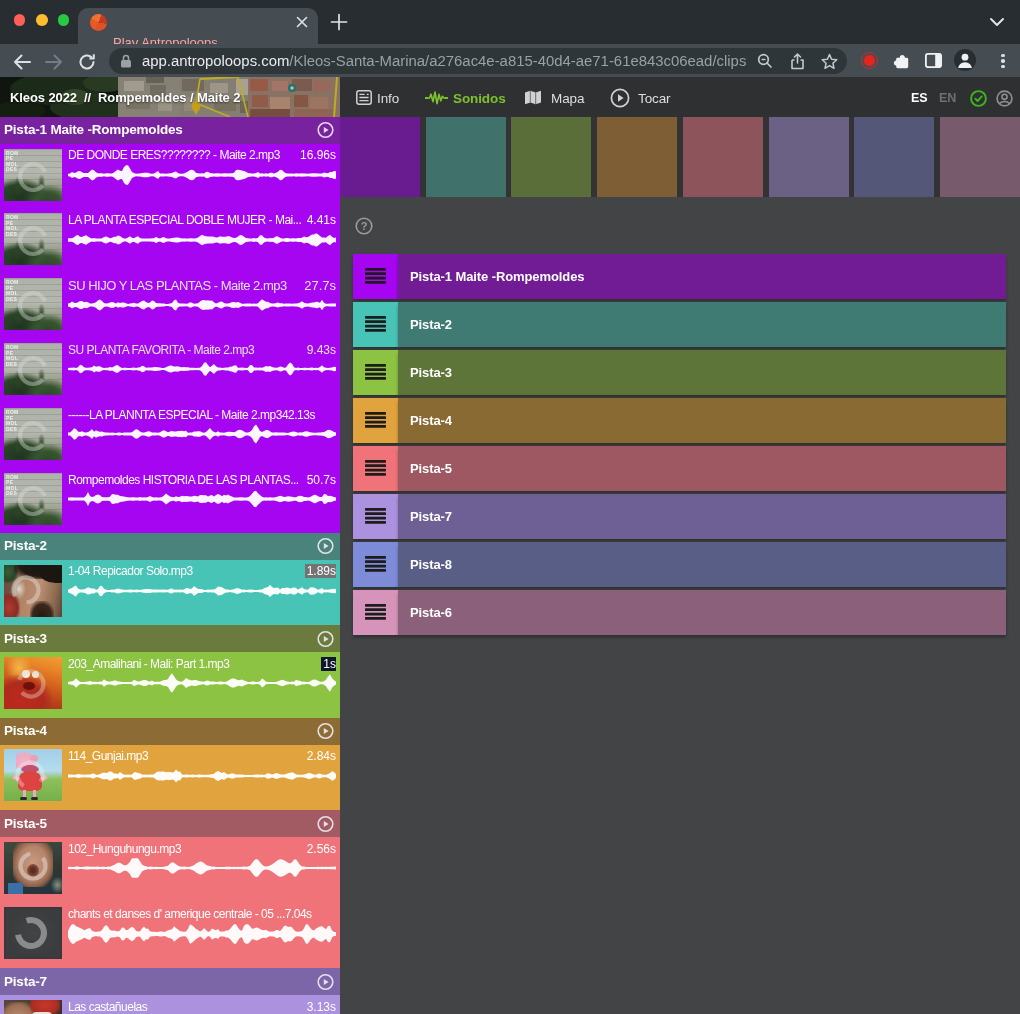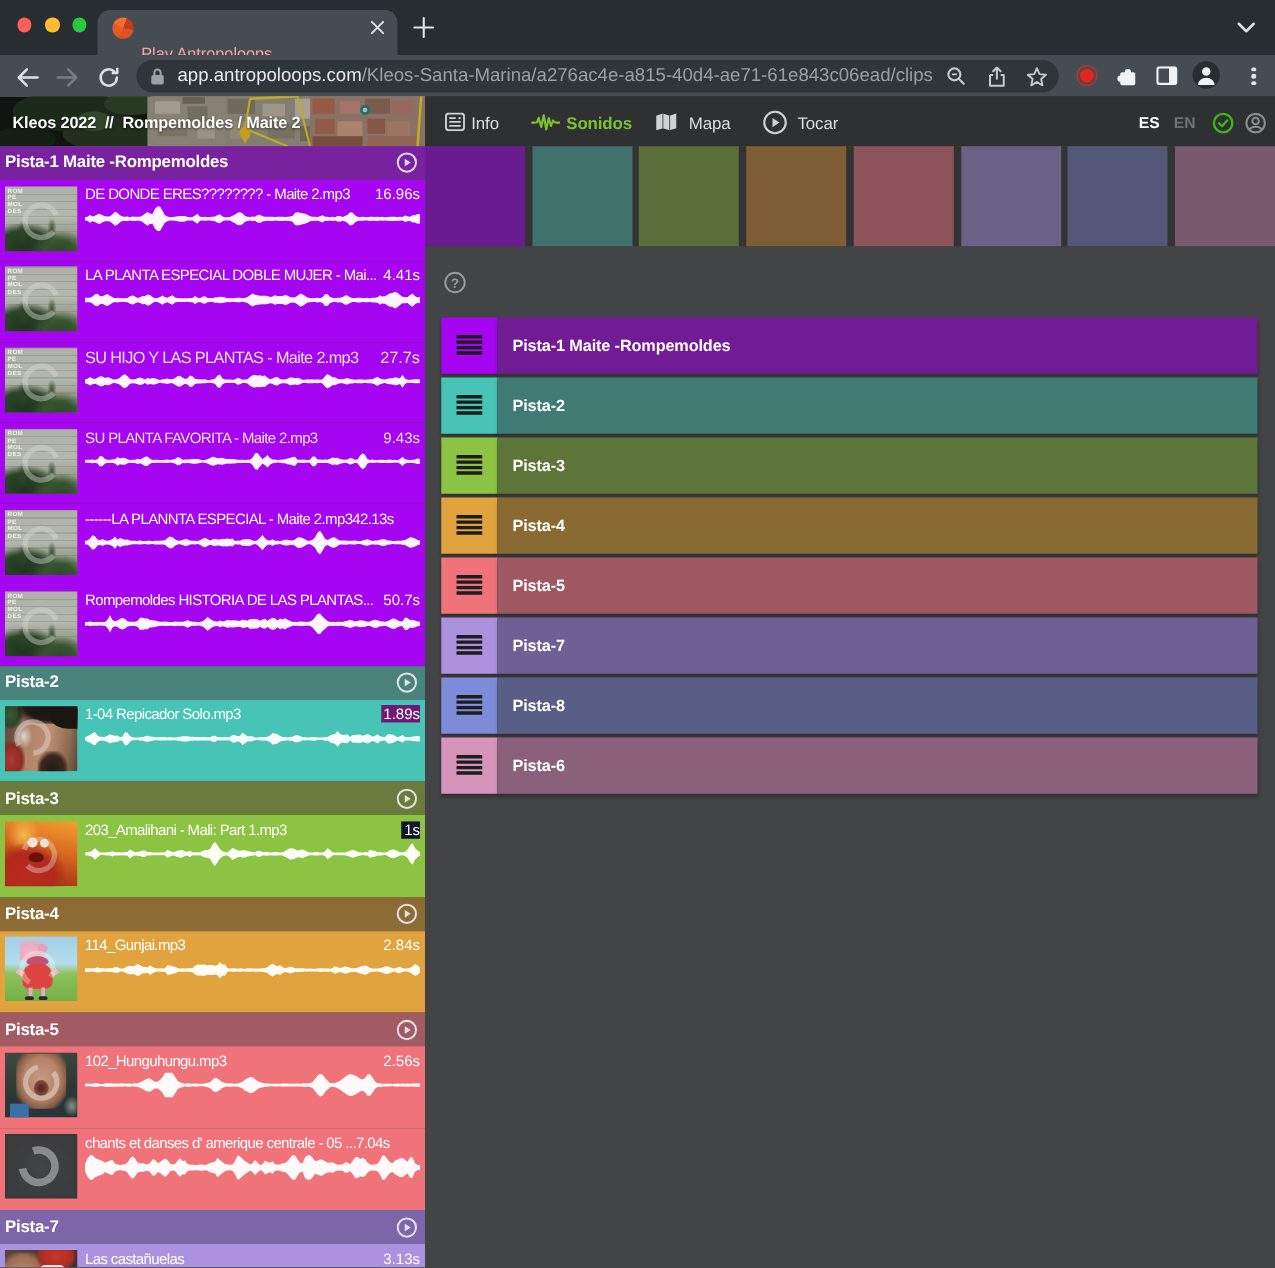--- a/index.html
+++ b/index.html
@@ -290,21 +290,21 @@
         <div style="position:absolute;left:-6px;top:-4px;width:20px;height:22px;background:radial-gradient(ellipse,#3a5c34 0,#2c4428 55%,transparent 78%);"></div>
         <div style="position:absolute;left:-6px;bottom:-6px;width:22px;height:30px;background:radial-gradient(ellipse,#b03a30 0,#8a2c24 55%,transparent 78%);"></div>
         <div style="position:absolute;left:8px;top:14px;width:14px;height:20px;background:radial-gradient(ellipse,#ded8cc 0,transparent 72%);"></div>
         <div style="position:absolute;left:10px;top:-8px;width:52px;height:22px;background:radial-gradient(ellipse at 55% 30%,#171310 0,#221a14 60%,transparent 85%);"></div>
         <div style="position:absolute;right:-4px;top:2px;width:26px;height:16px;background:#1c1611;border-radius:0 0 0 60%;"></div>
         <div style="position:absolute;left:26px;bottom:-2px;width:24px;height:18px;background:radial-gradient(ellipse at 50% 80%,#241c14 0,#38281c 55%,transparent 80%);"></div>
         <svg width="58" height="52" style="position:absolute;left:0;top:0">
           <circle cx="22" cy="25" r="12.5" fill="none" stroke="#d8d0c8" stroke-opacity="0.55" stroke-width="4.2" stroke-dasharray="64.4 14.1" transform="rotate(150 22 25)"></circle>
         </svg>
       </div>
-<div style="position:absolute;left:68px;top:4.5px;width:268px;height:15px;color:#fff;font-size:12px;letter-spacing:-0.5px;white-space:nowrap;overflow:hidden;">1-04 Repicador Solo.mp3<span style="position:absolute;right:0;top:0;background:#701a75;padding-left:2px;letter-spacing:0">1.89s</span></div>
+<div style="position:absolute;left:68px;top:4.5px;width:268px;height:15px;color:#fff;font-size:12px;letter-spacing:-0.5px;white-space:nowrap;overflow:hidden;">1-04 Repicador Solo.mp3<span style="position:absolute;right:0;top:0;background:#737373;padding-left:2px;letter-spacing:0">1.89s</span></div>
 <div style="position:absolute;left:68px;top:20px;width:268px;height:22px;">
         <svg width="268" height="22" style="position:absolute;left:0;top:0">
           <polygon points="0,9.8 2,8.7 4,8.0 6,6.5 8,5.6 10,8.4 12,9.4 14,9.6 16,9.3 18,8.5 20,7.3 22,8.1 24,8.5 26,8.4 28,9.8 30,9.2 32,5.7 34,6.1 36,8.7 38,9.8 40,9.9 42,10.0 44,9.5 46,9.7 48,8.9 50,8.5 52,9.1 54,9.4 56,9.8 58,9.8 60,9.7 62,9.6 64,9.6 66,9.9 68,9.6 70,9.8 72,9.9 74,9.5 76,9.3 78,8.9 80,8.9 82,8.9 84,9.4 86,9.4 88,9.6 90,9.5 92,9.7 94,9.6 96,9.6 98,9.7 100,9.7 102,8.7 104,8.5 106,9.8 108,9.6 110,9.7 112,9.6 114,9.8 116,9.6 118,8.0 120,8.0 122,9.0 124,8.5 126,6.1 128,7.5 130,9.0 132,8.9 134,9.0 136,9.9 138,10.0 140,9.6 142,9.7 144,9.6 146,9.4 148,8.4 150,6.4 152,6.7 154,7.3 156,8.6 158,9.5 160,9.5 162,9.9 164,9.5 166,9.3 168,8.3 170,8.2 172,8.8 174,9.8 176,9.6 178,9.9 180,9.8 182,9.5 184,9.5 186,10.0 188,10.0 190,10.0 192,9.5 194,9.6 196,8.3 198,7.5 200,7.1 202,4.7 204,7.0 206,8.0 208,7.7 210,7.4 212,9.6 214,8.0 216,7.9 218,7.8 220,7.5 222,8.5 224,8.0 226,7.2 228,8.0 230,9.4 232,8.5 234,7.3 236,8.9 238,9.4 240,9.7 242,7.4 244,7.3 246,7.6 248,8.6 250,9.7 252,9.0 254,7.9 256,9.7 258,9.6 260,9.7 262,9.2 264,9.0 266,8.8 268,9.1 268,12.9 266,13.2 264,13.0 262,12.8 260,12.3 258,12.4 256,12.3 254,14.1 252,13.0 250,12.3 248,13.4 246,14.4 244,14.7 242,14.6 240,12.3 238,12.6 236,13.1 234,14.7 232,13.5 230,12.6 228,14.0 226,14.8 224,14.0 222,13.5 220,14.5 218,14.2 216,14.1 214,14.0 212,12.4 210,14.6 208,14.3 206,14.0 204,15.0 202,17.3 200,14.9 198,14.5 196,13.7 194,12.4 192,12.5 190,12.0 188,12.0 186,12.0 184,12.5 182,12.5 180,12.2 178,12.1 176,12.4 174,12.2 172,13.2 170,13.8 168,13.7 166,12.7 164,12.5 162,12.1 160,12.5 158,12.5 156,13.4 154,14.7 152,15.3 150,15.6 148,13.6 146,12.6 144,12.4 142,12.3 140,12.4 138,12.0 136,12.1 134,13.0 132,13.1 130,13.0 128,14.5 126,15.9 124,13.5 122,13.0 120,14.0 118,14.0 116,12.4 114,12.2 112,12.4 110,12.3 108,12.4 106,12.2 104,13.5 102,13.3 100,12.3 98,12.3 96,12.4 94,12.4 92,12.3 90,12.5 88,12.4 86,12.6 84,12.6 82,13.1 80,13.1 78,13.1 76,12.7 74,12.5 72,12.1 70,12.2 68,12.4 66,12.1 64,12.4 62,12.4 60,12.3 58,12.2 56,12.2 54,12.6 52,12.9 50,13.5 48,13.1 46,12.3 44,12.5 42,12.0 40,12.1 38,12.2 36,13.3 34,15.9 32,16.3 30,12.8 28,12.2 26,13.6 24,13.5 22,13.9 20,14.7 18,13.5 16,12.7 14,12.4 12,12.6 10,13.6 8,16.4 6,15.5 4,14.0 2,13.3 0,12.2" fill="#fff" fill-opacity="0.96"></polygon>
         </svg>
       </div>
 </div>
 <div style="position:absolute;left:0;top:625.42px;width:340px;height:26.80px;background:#6b7b3d;">
 <div style="position:absolute;left:4px;top:50%;transform:translateY(-54%);color:#fff;font-size:13.5px;font-weight:700;letter-spacing:-0.2px;">Pista-3</div>
 <svg width="17" height="17" style="position:absolute;right:6.5px;top:50%;transform:translateY(-50%)">
         <circle cx="8.5" cy="8.5" r="7.3" fill="none" stroke="#f0ecf4" stroke-opacity="0.9" stroke-width="1.6"></circle>

